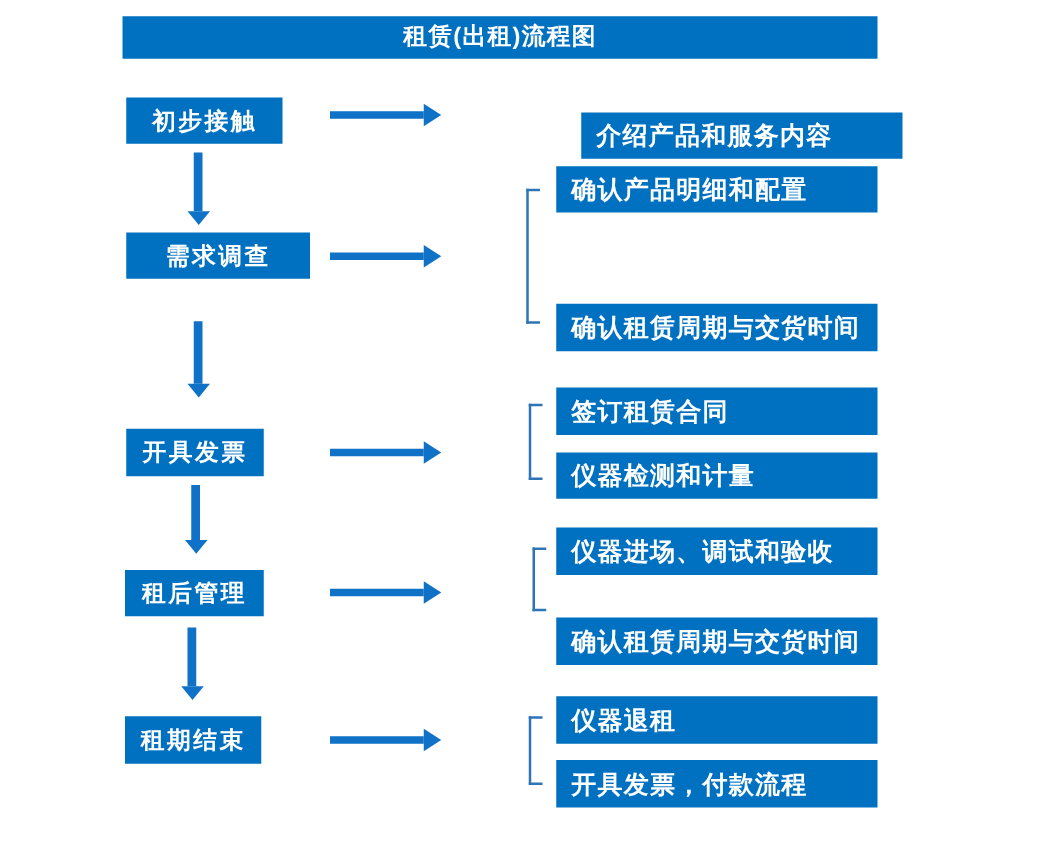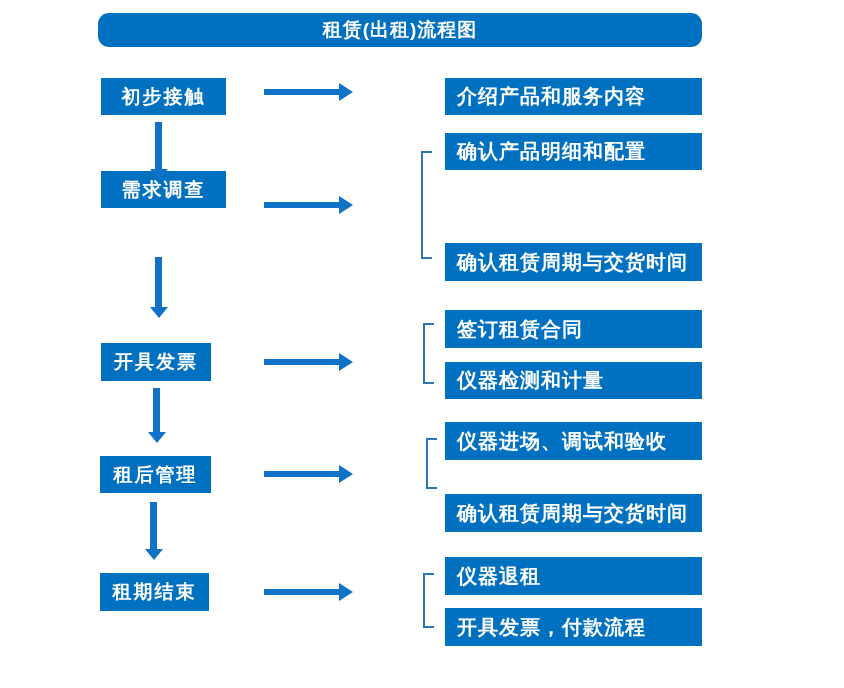--- a/index.html
+++ b/index.html
@@ -12,43 +12,42 @@
   *{box-sizing:border-box;margin:0;padding:0;}
   html,body{background:var(--bg);}
   body{font-family:"Liberation Sans","DejaVu Sans",sans-serif;}
   .canvas{position:relative;width:844px;height:688px;background:var(--bg);overflow:hidden;}
 
   .title-bar{
     position:absolute;left:98px;top:13px;width:604px;height:34px;
     background:var(--box);color:var(--boxtext);
     font-size:19px;font-weight:bold;text-align:center;line-height:34px;
     letter-spacing:1px;
-    border-radius:11px;
   }
 
   .stage-box{
     position:absolute;background:var(--box);color:var(--boxtext);
     font-size:19px;font-weight:bold;text-align:center;
     display:flex;align-items:center;justify-content:center;
     letter-spacing:2px;
   }
   .s1{left:101px;top:78px;width:125px;height:37px;}
-  .s2{left:101px;top:171px;width:125px;height:37px;}
+  .s2{left:101px;top:186px;width:147px;height:37px;}
   .s3{left:101px;top:343px;width:110px;height:38px;}
   .s4{left:100px;top:456px;width:111px;height:37px;text-align:center;}
   .s5{left:100px;top:573px;width:109px;height:38px;}
 
   .output-box{
     position:absolute;left:445px;width:257px;height:37px;
     background:var(--box);color:var(--boxtext);
     font-size:20px;font-weight:bold;
     display:flex;align-items:center;padding-left:12px;
     letter-spacing:1px;white-space:nowrap;
   }
-  .r1{top:78px;}  .r2{top:133px;} .r3{top:186px;} .r4{top:243px;height:38px;}
+  .r1{top:90px;margin-left:20px;}  .r2{top:133px;} .r3{top:186px;} .r4{top:243px;height:38px;}
   .r5{top:310px;height:38px;} .r6{top:362px;} .r7{top:422px;height:38px;}
   .r8{top:494px;height:38px;} .r9{top:557px;height:38px;} .r10{top:608px;height:38px;}
 
   
   .h-arrow{position:absolute;left:264px;width:75px;height:6px;background:var(--arrow);}
   .h-arrow::after{
     content:"";position:absolute;left:100%;top:50%;transform:translateY(-50%);
     width:0;height:0;
     border-left:14px solid var(--arrow);
     border-top:9px solid transparent;border-bottom:9px solid transparent;

